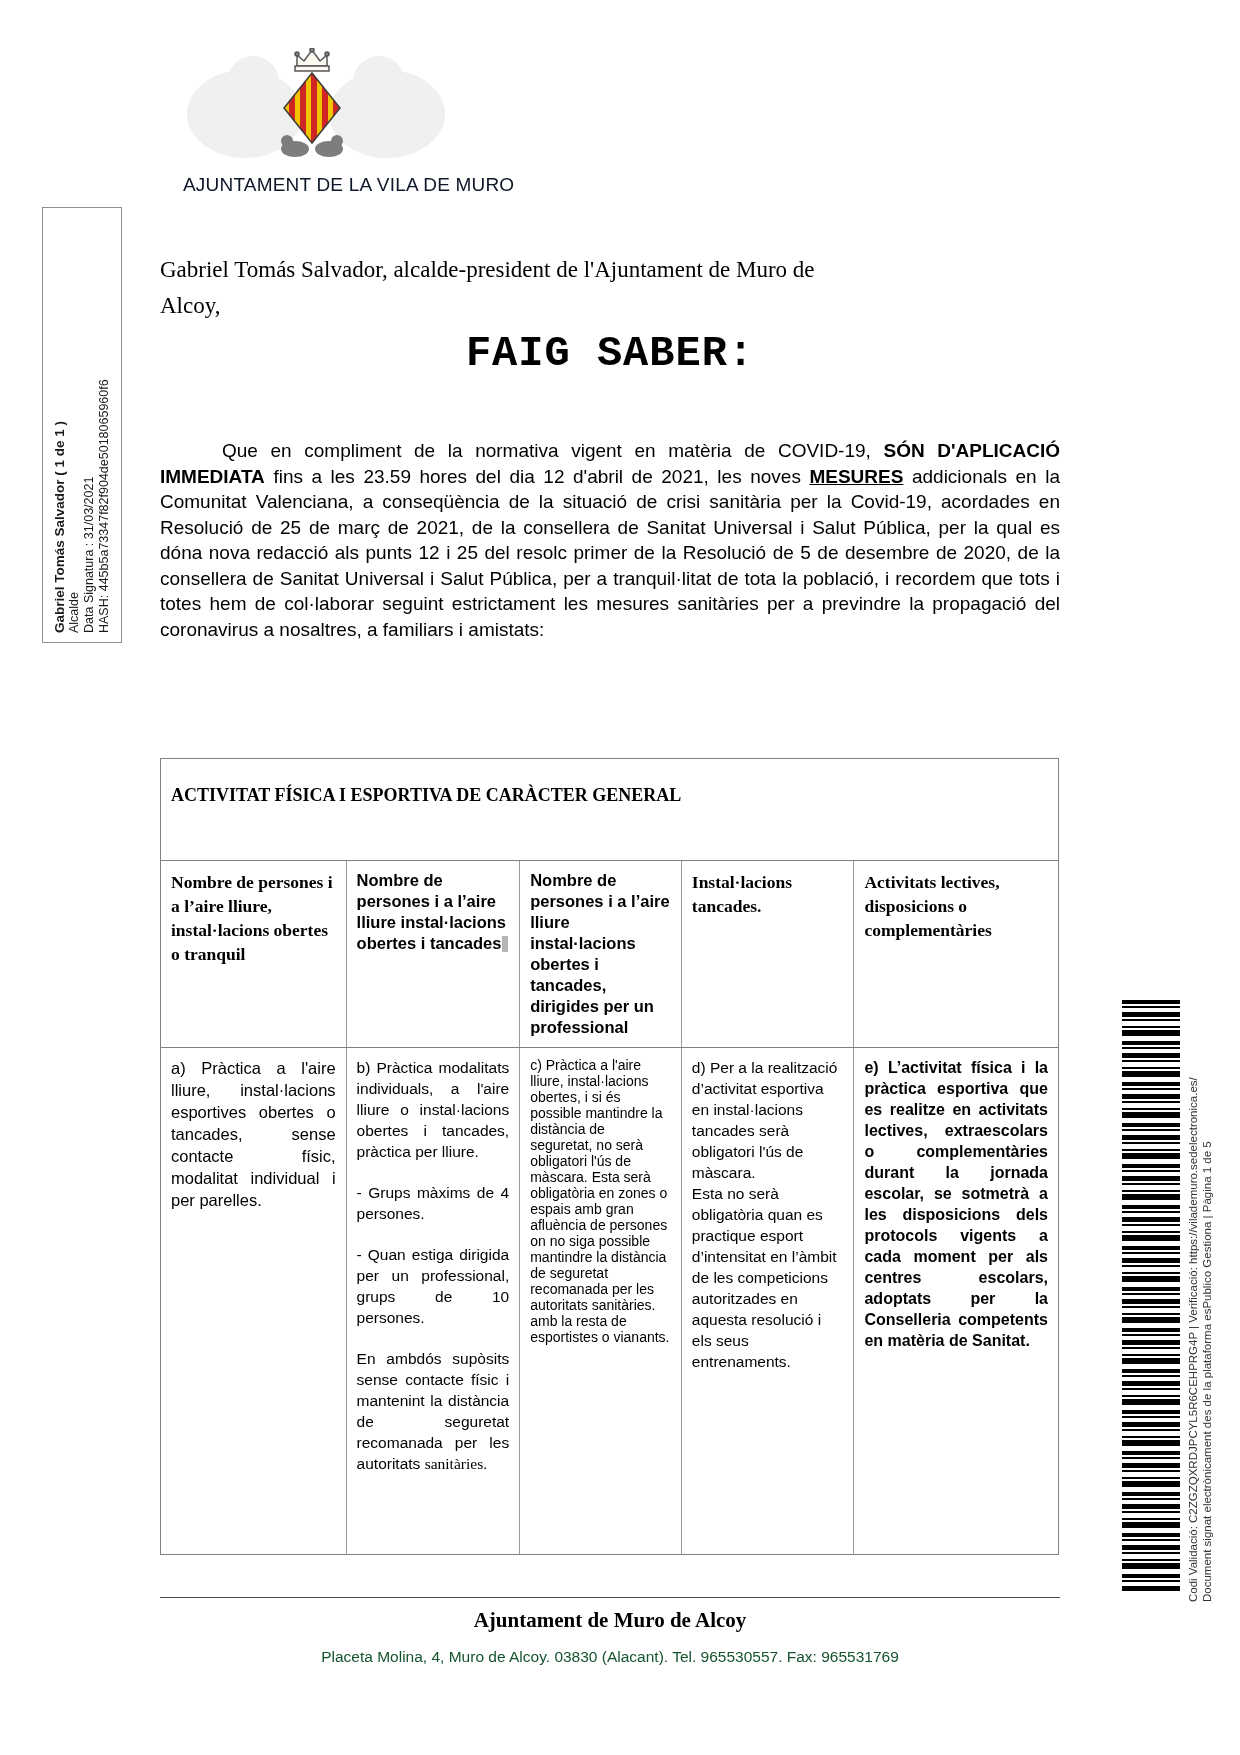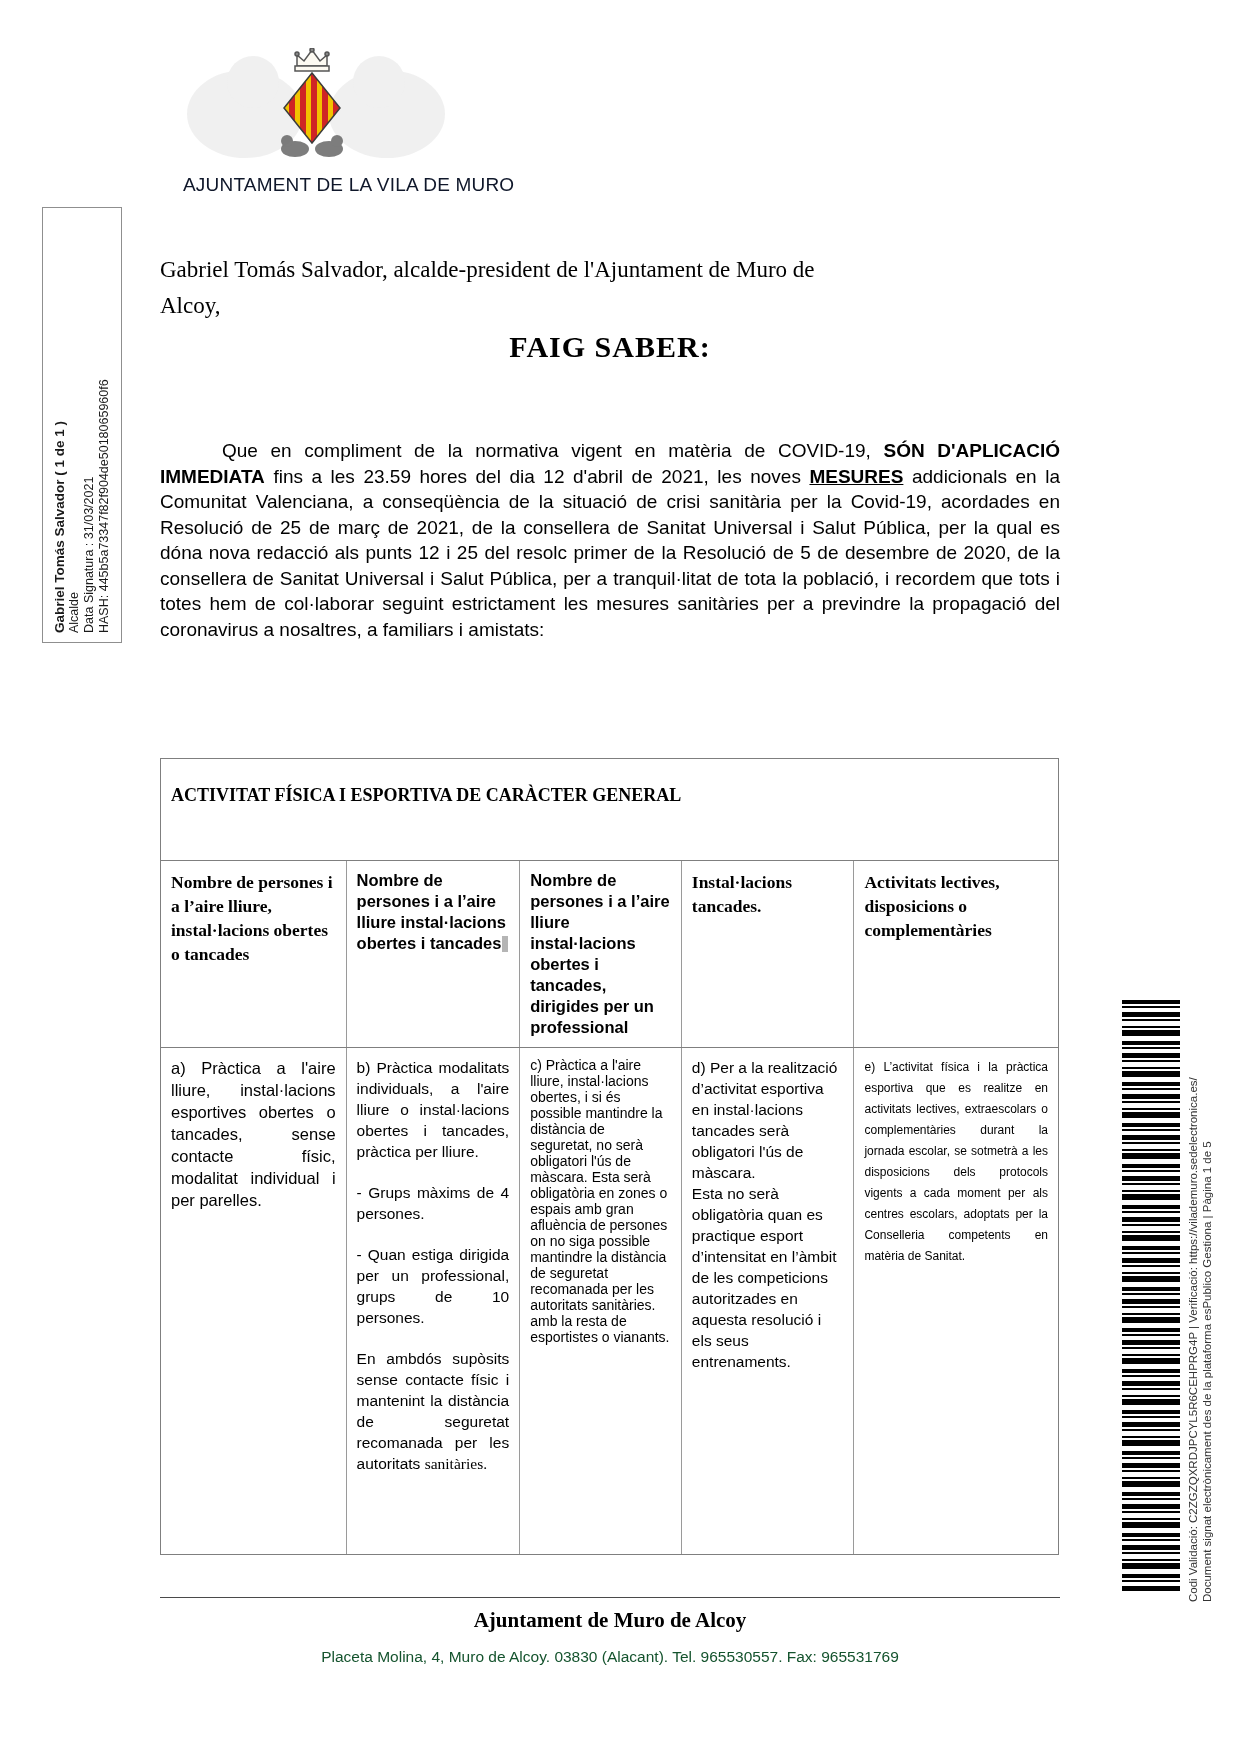--- a/index.html
+++ b/index.html
@@ -14,22 +14,22 @@
   
   .sig-box{left:42px;top:207px;width:78px;height:434px;border:1px solid #8f8f8f;}
   .sig-inner{position:absolute;left:50%;top:50%;width:416px;
              transform:translate(-50%,-50%) rotate(-90deg);
              font-size:12.5px;line-height:15px;color:#1a1a1a;text-align:left;}
   .sig-name{font-weight:bold;font-size:13.5px;}
 
   
   .content{left:160px;width:900px;}
   .intro{top:252px;font-family:"Liberation Serif",serif;font-size:23px;line-height:36px;}
-  .doc-title{top:330px;font-family:Liberation Serif, serif;font-weight:bold;
-             font-size:30px;text-align:center;letter-spacing:1px;}
+  .doc-title{top:330px;font-family:Liberation Mono, monospace;font-weight:bold;
+             font-size:42px;text-align:center;letter-spacing:1px;}
   .body-par{top:438px;font-size:19px;line-height:25.5px;text-align:justify;text-indent:62px;}
   .b{font-weight:bold;}
   .bu{font-weight:bold;text-decoration:underline;}
 
   
   .tbl{top:758px;width:899px;border:1px solid #7f7f7f;box-sizing:border-box;}
   .tbl-caption{border-bottom:1px solid #7f7f7f;padding:10px 10px 12px 10px;min-height:102px;box-sizing:border-box;}
   .cap1{font-weight:bold;font-size:15.5px;line-height:20px;}
   .cap2{font-family:"Liberation Serif",serif;font-weight:bold;font-size:18px;margin-top:16px;}
   .trow{display:flex;}
@@ -38,21 +38,21 @@
   .cell:last-child{border-right:none;}
   .c1{width:186px;} .c2{width:174px;} .c3{width:162px;} .c4{width:173px;} .c5{width:204px;}
   .hcell-serif{font-family:"Liberation Serif",serif;font-weight:bold;font-size:17.5px;line-height:24px;}
   .hcell-sans{font-weight:bold;font-size:16.5px;line-height:21px;}
   .hrow .cell{min-height:178px;}
   .brow .cell{min-height:506px;}
   .cell-a{font-size:16.5px;line-height:22px;text-align:justify;}
   .cell-b{font-size:15.5px;line-height:21px;text-align:justify;}
   .cell-c{font-size:14px;line-height:16px;text-align:left;}
   .cell-d{font-size:15.5px;line-height:21px;text-align:left;}
-  .cell-e{font-size:12px;line-height:21px;text-align:justify;}
+  .cell-e{font-size:16px;line-height:21px;text-align:justify;font-weight:bold;}
   .gap{margin-bottom:20px;}
   .serif-run{font-family:Liberation Serif, serif;}
   .cursor-mark{display:inline-block;width:6px;height:16px;background:#b5b5b5;
                vertical-align:-3px;margin-left:1px;}
 
   
   .foot-rule{top:1597px;left:160px;width:900px;height:1px;background:#4a4a4a;}
   .foot-title{top:1608px;left:160px;width:900px;text-align:center;
               font-family:"Liberation Serif",serif;font-weight:bold;font-size:21px;}
   .foot-addr{top:1648px;left:160px;width:900px;text-align:center;font-size:15.5px;color:#14532d;}
@@ -135,21 +135,21 @@
 <div class="abs content body-par">
   <span>Que en compliment de la normativa vigent en matèria de COVID-19, </span><span class="b">SÓN D'APLICACIÓ IMMEDIATA</span><span> fins a les 23.59 hores del dia 12 d'abril de 2021, les noves </span><span class="bu">MESURES</span><span> addicionals en la Comunitat Valenciana, a conseqüència de la situació de crisi sanitària per la Covid-19,  acordades en Resolució de 25 de març de 2021, de la consellera de Sanitat Universal i Salut Pública, per la qual es dóna nova redacció als punts 12 i 25 del resolc primer de la Resolució de 5 de desembre de 2020, de la consellera de Sanitat Universal i Salut Pública, per a tranquil·litat de tota la població, i recordem que tots i totes hem de col·laborar seguint estrictament les mesures sanitàries per a previndre la propagació del coronavirus a nosaltres, a familiars i amistats:</span>
 </div>
 
 <div class="abs content tbl">
   <div class="tbl-caption">
     <div class="cap2">ACTIVITAT FÍSICA I ESPORTIVA DE CARÀCTER GENERAL</div>
   </div>
 
   <div class="trow hrow">
-    <div class="cell c1 hcell-serif">Nombre de persones  i a l’aire lliure, instal·lacions obertes o tancades</div>
+    <div class="cell c1 hcell-serif">Nombre de persones  i a l’aire lliure, instal·lacions obertes o tranquil</div>
     <div class="cell c2 hcell-sans"><span> Nombre de persones  i a l’aire lliure instal·lacions obertes  i tancades</span><span class="cursor-mark"></span></div>
     <div class="cell c3 hcell-sans">Nombre de persones  i a l’aire lliure instal·lacions obertes  i tancades, dirigides per un professional</div>
     <div class="cell c4 hcell-serif">Instal·lacions tancades.</div>
     <div class="cell c5 hcell-serif">Activitats lectives, disposicions o complementàries</div>
   </div>
 
   <div class="trow brow">
     <div class="cell c1 cell-a">a) Pràctica a l'aire lliure, instal·lacions esportives  obertes o tancades, sense contacte físic, modalitat individual i per parelles.</div>
     <div class="cell c2 cell-b">
       <div class="gap">b) Pràctica modalitats individuals,  a l'aire lliure o instal·lacions obertes i tancades, pràctica per lliure.</div>

